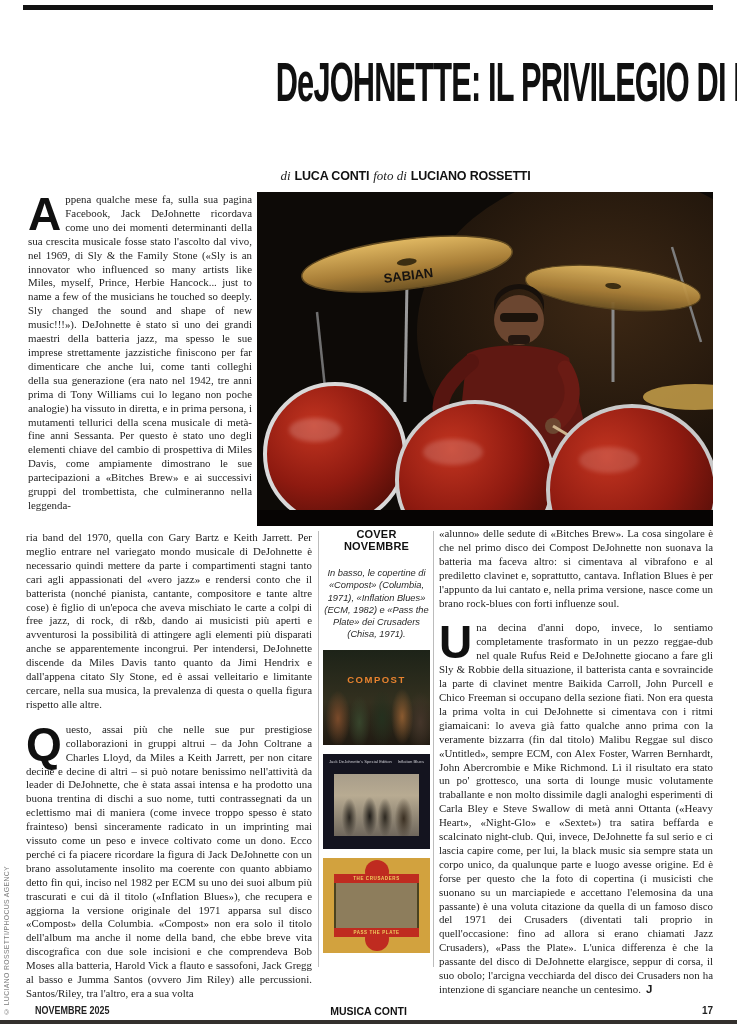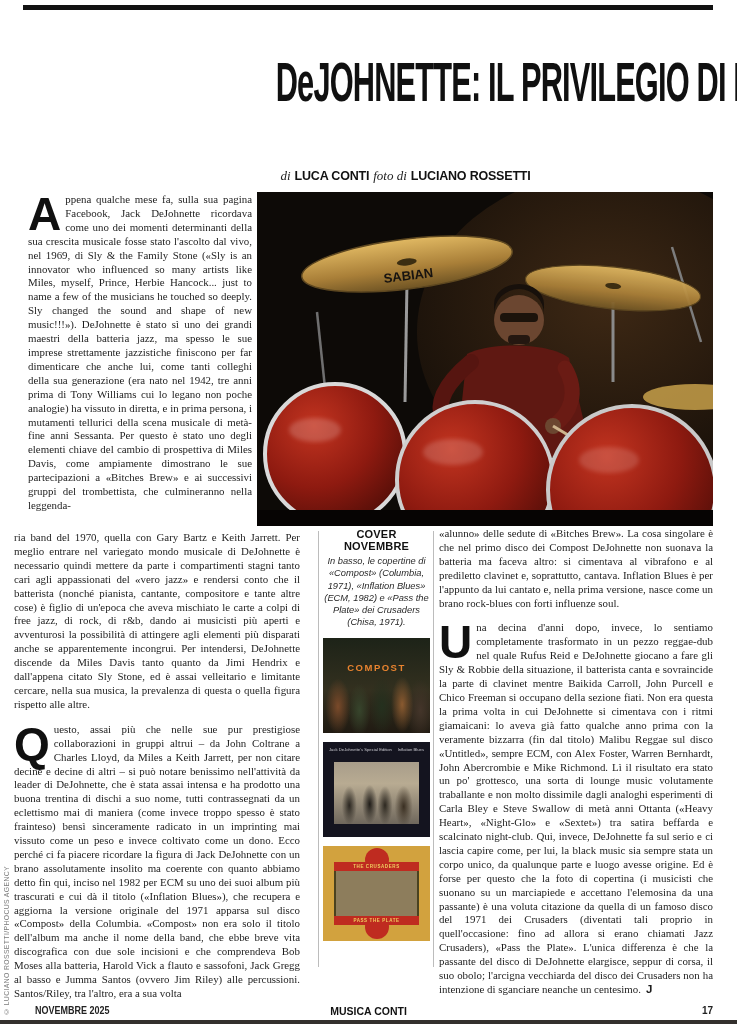--- a/index.html
+++ b/index.html
@@ -28,39 +28,39 @@
   .by-label{font-style:italic;font-size:13px;color:#222;}
   .by-name{font-family:"Liberation Sans",sans-serif;font-weight:700;font-size:12.5px;
            letter-spacing:-0.2px;color:#121212;white-space:nowrap;}
 
   
   .bodytext p{margin:0;font-size:10.9px;line-height:13.9px;text-align:justify;color:#1d1d1d;}
   .para-gap{margin-top:11px !important;}
   .dropcap{float:left;font-family:"Liberation Sans",sans-serif;font-weight:900;
            font-size:46px;line-height:37px;margin:3px 6px 0 0;letter-spacing:-2px;color:#101010;}
   .col-narrow{position:absolute;left:28px;top:193px;width:224px;height:336px;overflow:hidden;}
-  .col-wide{position:absolute;left:14px;top:531px;width:286px;height:477px;overflow:hidden;}
+  .col-wide{position:absolute;left:26px;top:531px;width:286px;height:477px;overflow:hidden;}
   .col-right{position:absolute;left:439px;top:527px;width:274px;height:481px;overflow:hidden;}
   .vrule{position:absolute;width:1px;background:#bcbcbc;top:531px;height:436px;}
   .vrule.v1{left:318px;}
   .vrule.v2{left:433px;}
   .endmark{font-family:"Liberation Sans",sans-serif;font-weight:900;font-size:11.5px;margin-left:5px;}
 
   
   .photo-wrap{position:absolute;left:257px;top:192px;width:456px;height:334px;background:#0c0906;}
   .photo-credit{position:absolute;left:3px;top:850px;height:165px;writing-mode:vertical-rl;
                 transform:rotate(180deg);font-family:"Liberation Sans",sans-serif;font-size:6.8px;
                 letter-spacing:0.4px;color:#7c7c7c;white-space:nowrap;}
 
   
   .cover-col{position:absolute;left:323px;top:528px;width:107px;}
   .cover-title{font-family:"Liberation Sans",sans-serif;font-weight:700;font-size:11px;
                text-align:center;letter-spacing:0.2px;color:#111;}
   .cover-caption{font-family:"Liberation Sans",sans-serif;font-size:9.3px;line-height:12.3px;
-                 text-align:center;color:#2a2a2a;margin-top:3px;font-style:italic;}
+                 text-align:center;color:#2a2a2a;margin-top:15px;font-style:italic;}
   .cover{position:relative;width:107px;height:95px;margin-top:9px;overflow:hidden;}
   .cover1{background:
      radial-gradient(18px 40px at 14% 72%, #7a4a2a 0%, rgba(0,0,0,0) 70%),
      radial-gradient(16px 38px at 34% 76%, #37452c 0%, rgba(0,0,0,0) 70%),
      radial-gradient(18px 42px at 55% 72%, #24301e 0%, rgba(0,0,0,0) 70%),
      radial-gradient(16px 40px at 74% 70%, #8a5a30 0%, rgba(0,0,0,0) 70%),
      radial-gradient(20px 44px at 91% 76%, #44352a 0%, rgba(0,0,0,0) 70%),
      linear-gradient(180deg,#1d2318 0%,#33301f 55%,#201a12 100%);}
   .cover1-label{position:absolute;left:0;top:26%;width:100%;text-align:center;
      font-family:"Liberation Sans",sans-serif;font-weight:700;font-size:9.5px;

